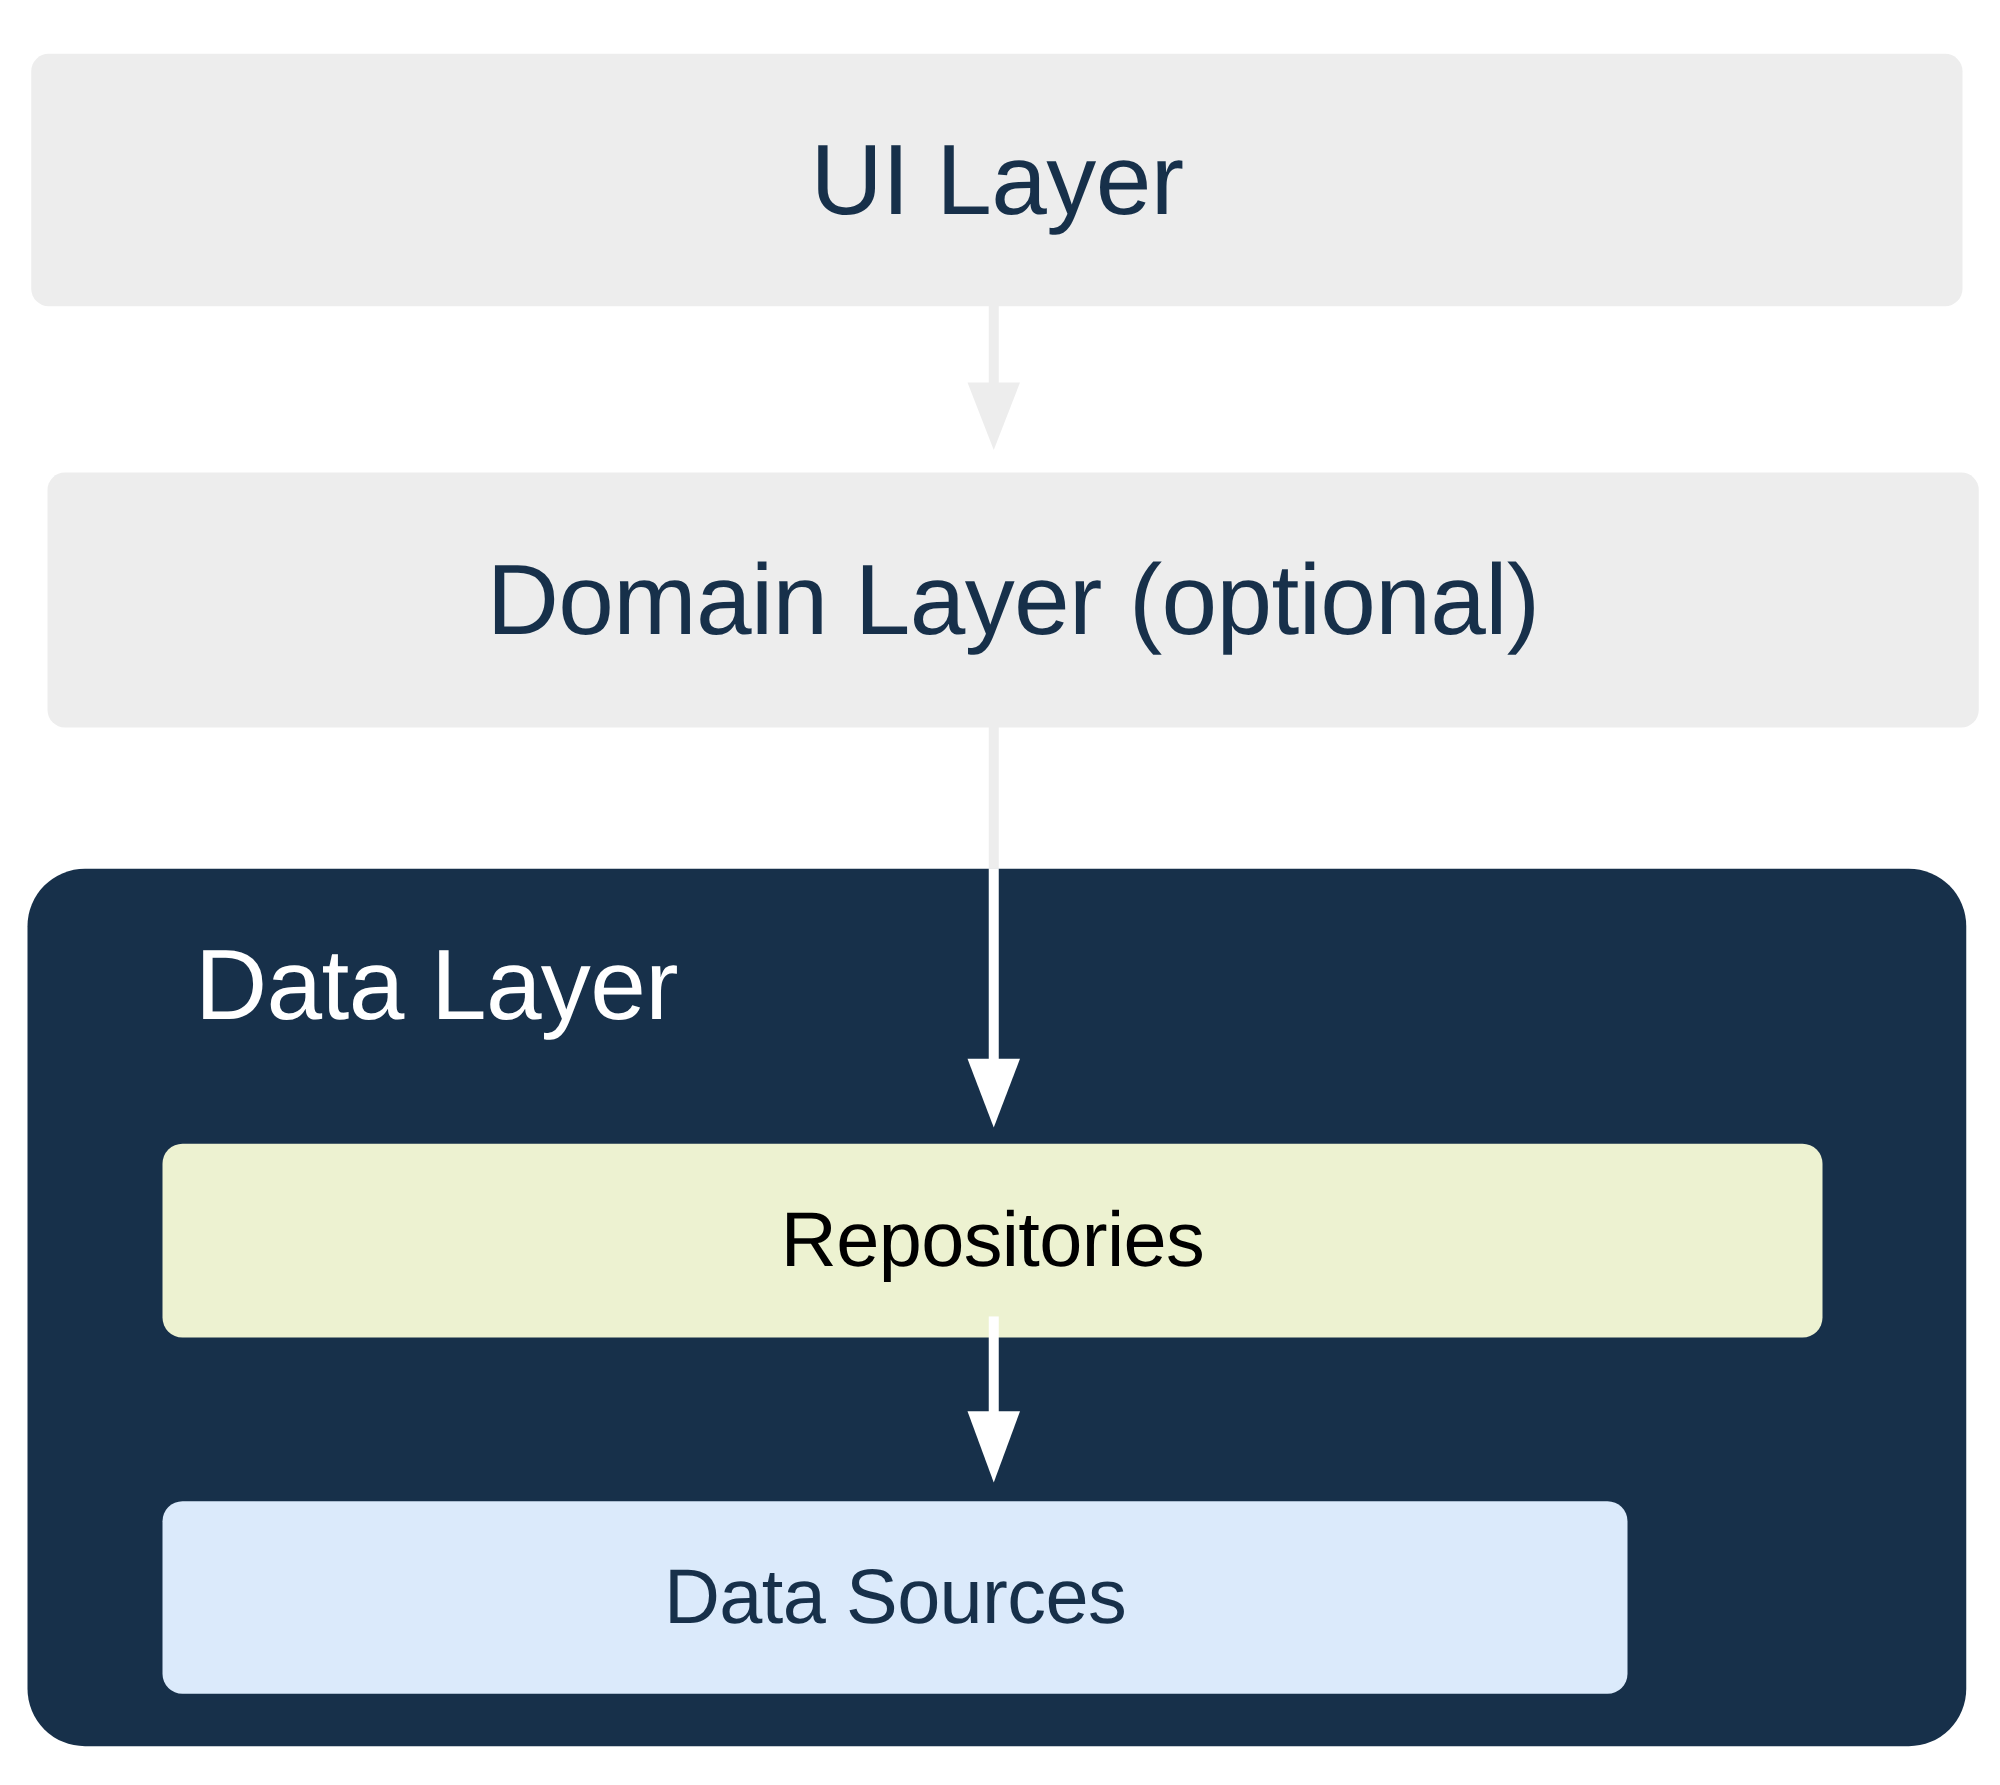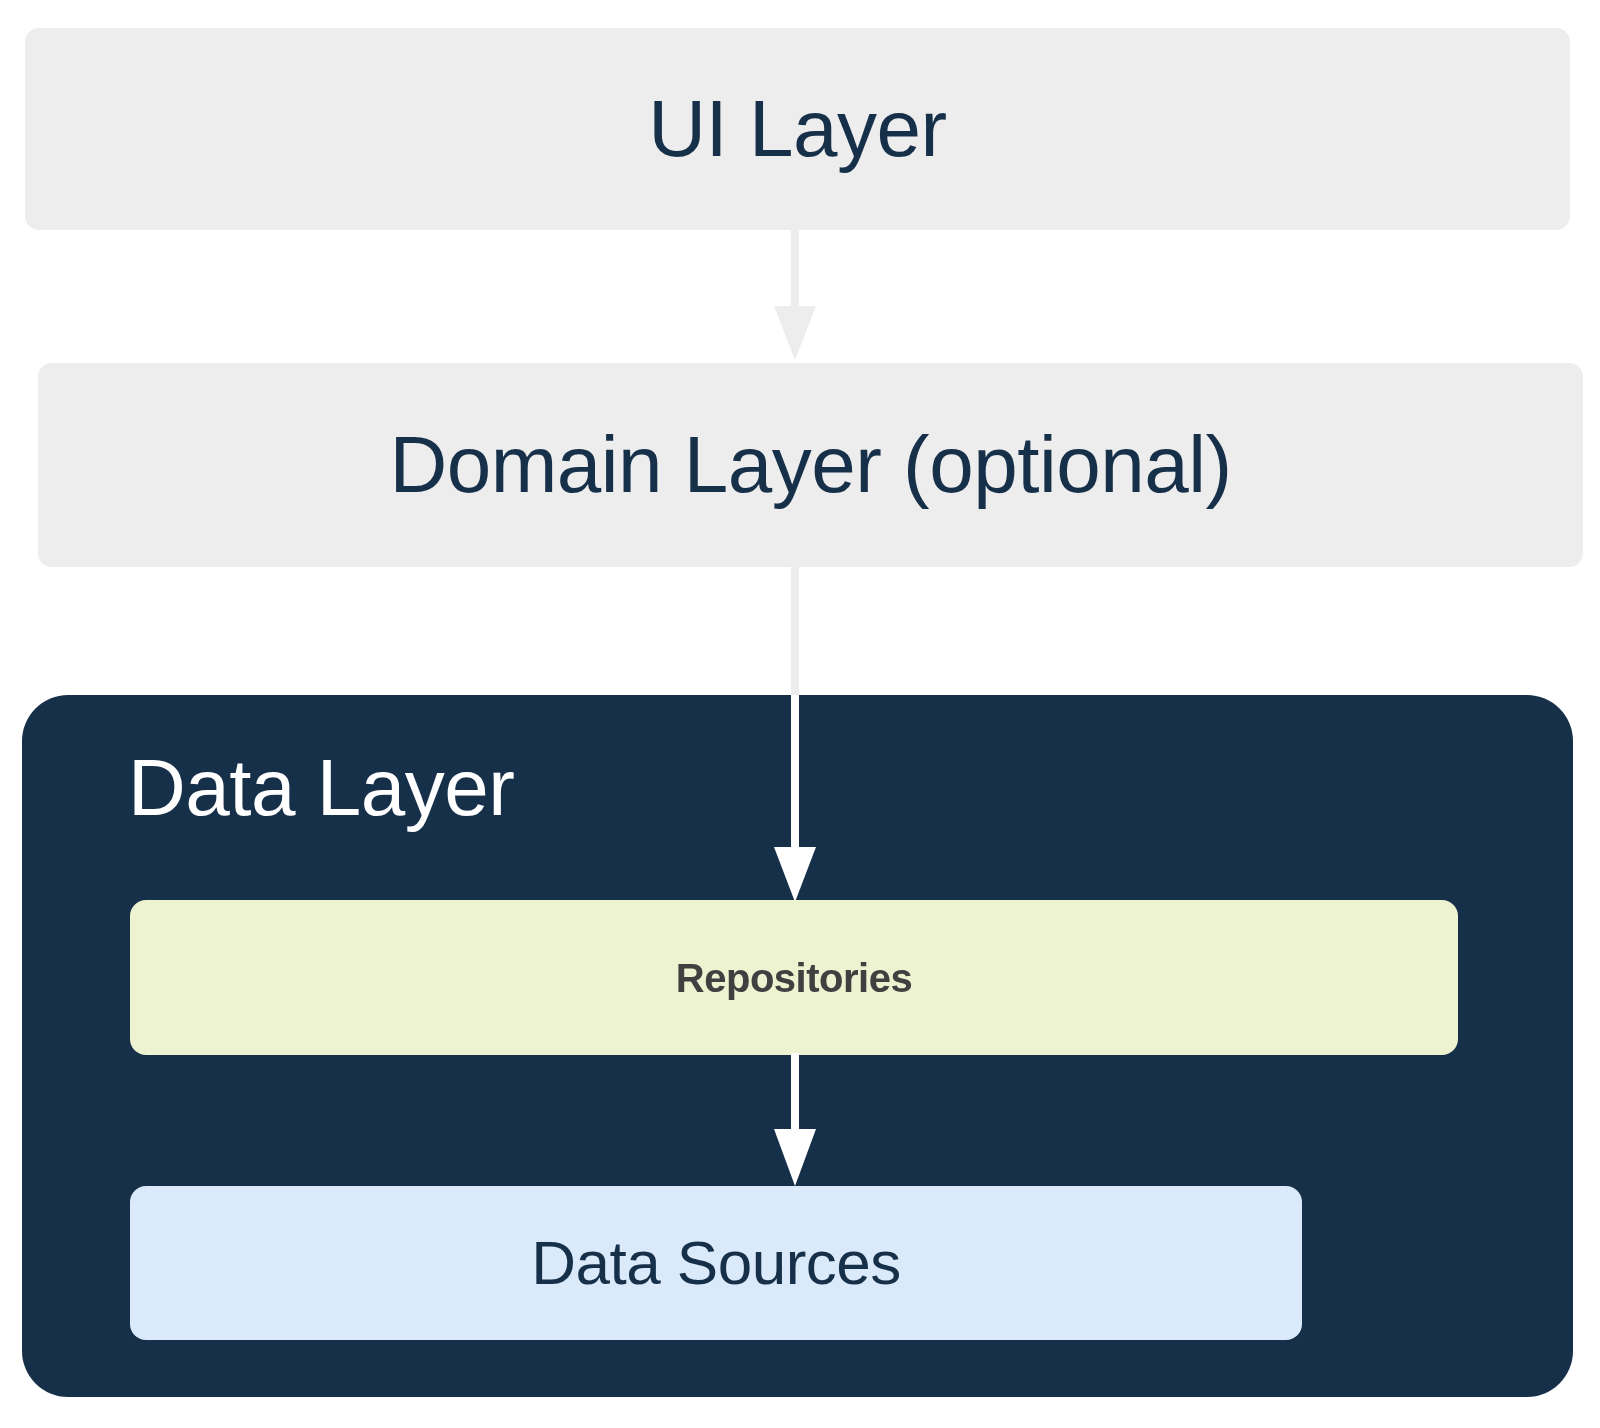--- a/index.html
+++ b/index.html
@@ -18,20 +18,21 @@
     overflow: hidden;
   }
 
   
   .layer-box {
     position: absolute;
     box-sizing: border-box;
     display: flex;
     align-items: center;
     justify-content: center;
+    margin-top: 15px;
   }
 
   .box-label {
     white-space: nowrap;
     letter-spacing: -0.5px;
     font-weight: 400;
   }
 
   
   #ui-layer {
@@ -69,43 +70,42 @@
     left: 22px;
     top: 695px;
     width: 1551px;
     height: 702px;
     background: #17304A;
     border-radius: 46px;
     box-sizing: border-box;
   }
   #data-layer-title {
     position: absolute;
-    left: 128px;
+    left: 156px;
     top: 748px;
     color: #FFFFFF;
     font-size: 80px;
     line-height: 1;
     letter-spacing: -0.5px;
     white-space: nowrap;
   }
 
   
   #repositories-box {
     left: 130px;
     top: 900px;
     width: 1328px;
     height: 155px;
     background: #EDF2D1;
     border-radius: 16px;
   }
   #repositories-box .box-label {
-    color: #404040;
-    font-size: 40px;
+    color: #000000;
+    font-size: 62px;
     line-height: 1;
-    font-weight: bold;
   }
 
   #data-sources-box {
     left: 130px;
     top: 1186px;
     width: 1172px;
     height: 154px;
     background: #DBEAFB;
     border-radius: 16px;
   }

